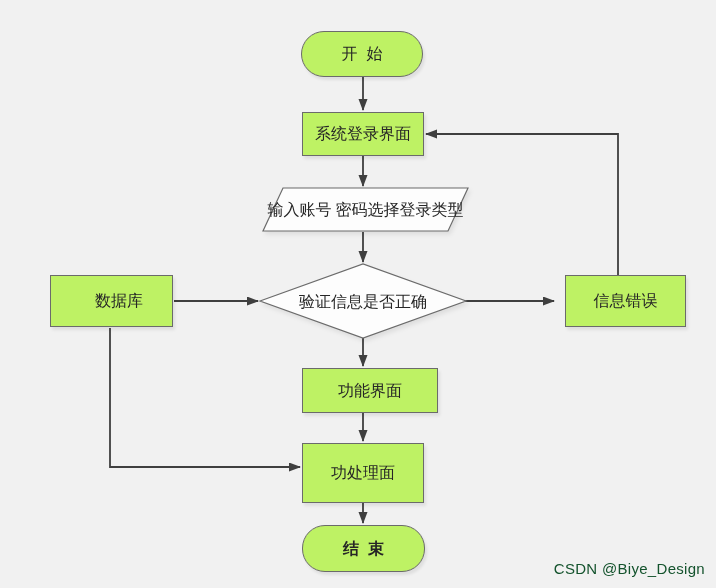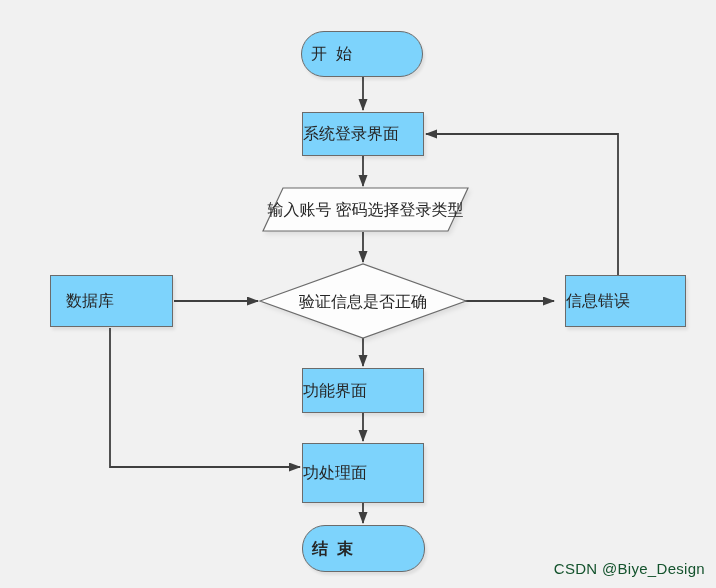--- a/index.html
+++ b/index.html
@@ -9,24 +9,24 @@
     background:#f1f1f1;
     font-family:"Liberation Serif","DejaVu Serif",serif;
     color:#262626;
     overflow:hidden;
   }
   .edges-svg{position:absolute;left:0;top:0;width:716px;height:588px;}
   .edge{stroke:#3f3f3f;stroke-width:1.8;fill:none;}
   .shape-poly{fill:#fdfdfd;stroke:#6b6b6b;stroke-width:1.2;filter:drop-shadow(2px 3px 2px rgba(0,0,0,0.08));}
   .node{
     position:absolute;
-    background:#7dd3fc;
+    background:#bef264;
     border:1px solid #6b6b6b;
     box-shadow:2px 3px 3px rgba(0,0,0,0.08);
-    display:flex;align-items:center;justify-content:flex-start;
+    display:flex;align-items:center;justify-content:center;
     font-size:16px;line-height:1.25;text-align:center;
     box-sizing:border-box;
   }
   .terminator{border-radius:23px;}
   .spaced{letter-spacing:9px;padding-left:9px;}
   .overlay-label{
     position:absolute;
     display:flex;flex-direction:row;align-items:center;justify-content:center;
     font-size:16px;line-height:21px;text-align:center;
     pointer-events:none;
@@ -83,21 +83,21 @@
   </div>
 
   <div class="node" style="left:50px;top:275px;width:123px;height:52px;padding-left:15px;">
     <span>数据库</span>
   </div>
 
   <div class="node" style="left:557px;top:275px;width:121px;height:52px;margin-left:8px;">
     <span>信息错误</span>
   </div>
 
-  <div class="node" style="left:302px;top:368px;width:122px;height:45px;">
+  <div class="node" style="left:302px;top:368px;width:136px;height:45px;">
     <span>功能界面</span>
   </div>
 
   <div class="node" style="left:302px;top:443px;width:122px;height:60px;">
     <span>功处理面</span>
   </div>
 
   <div class="node terminator" style="left:302px;top:525px;width:123px;height:47px;font-weight:bold;">
     <span class="spaced">结束</span>
   </div>

